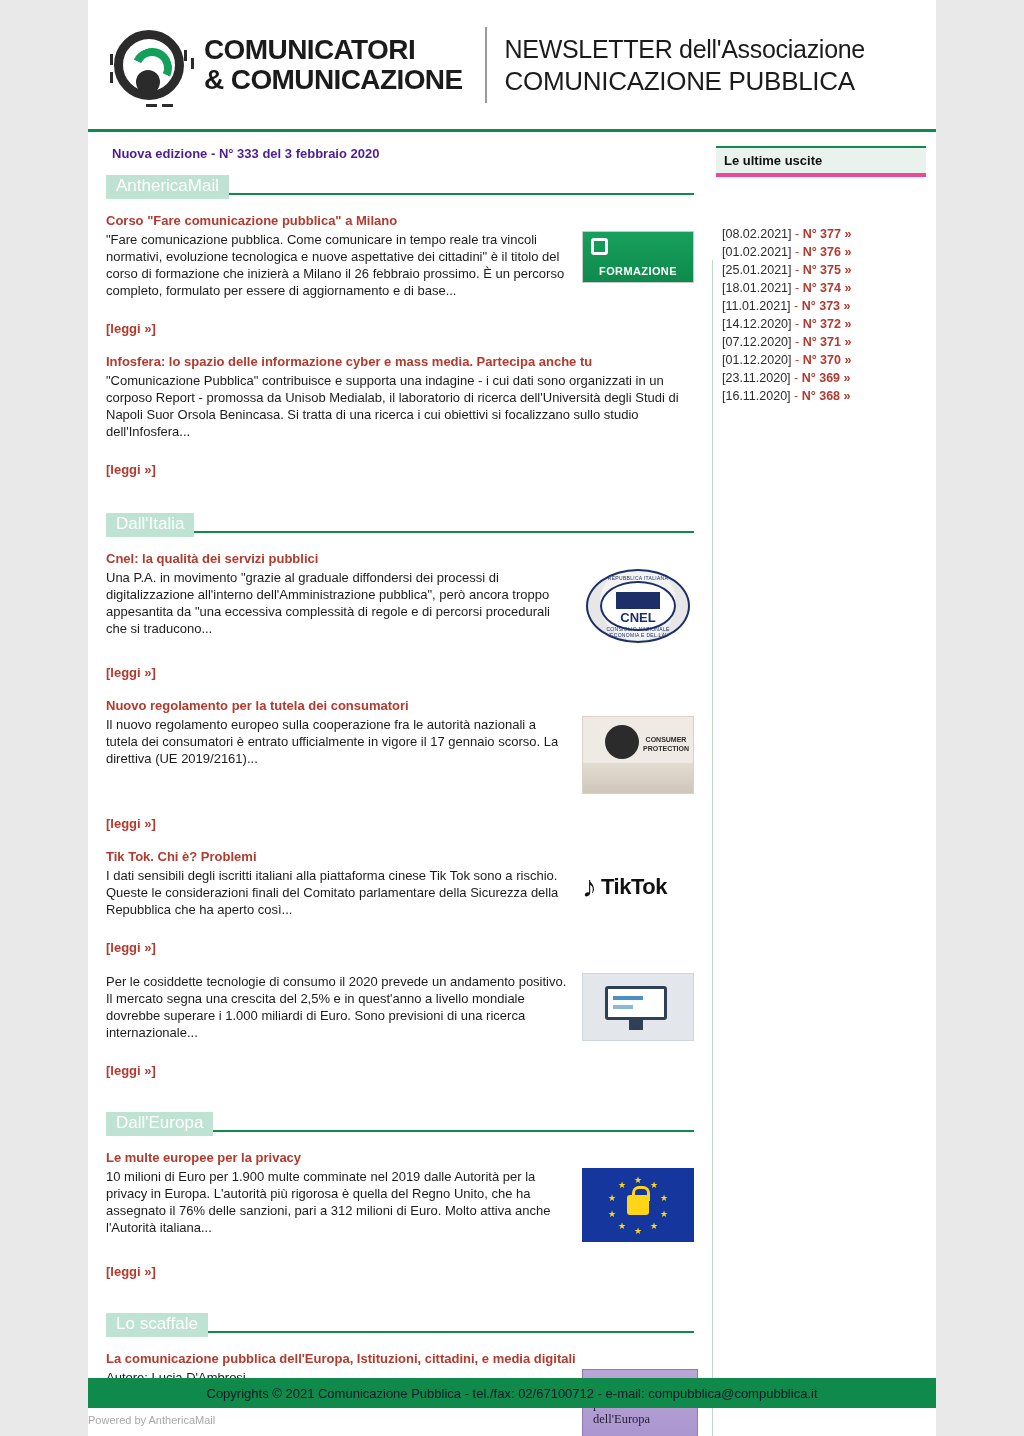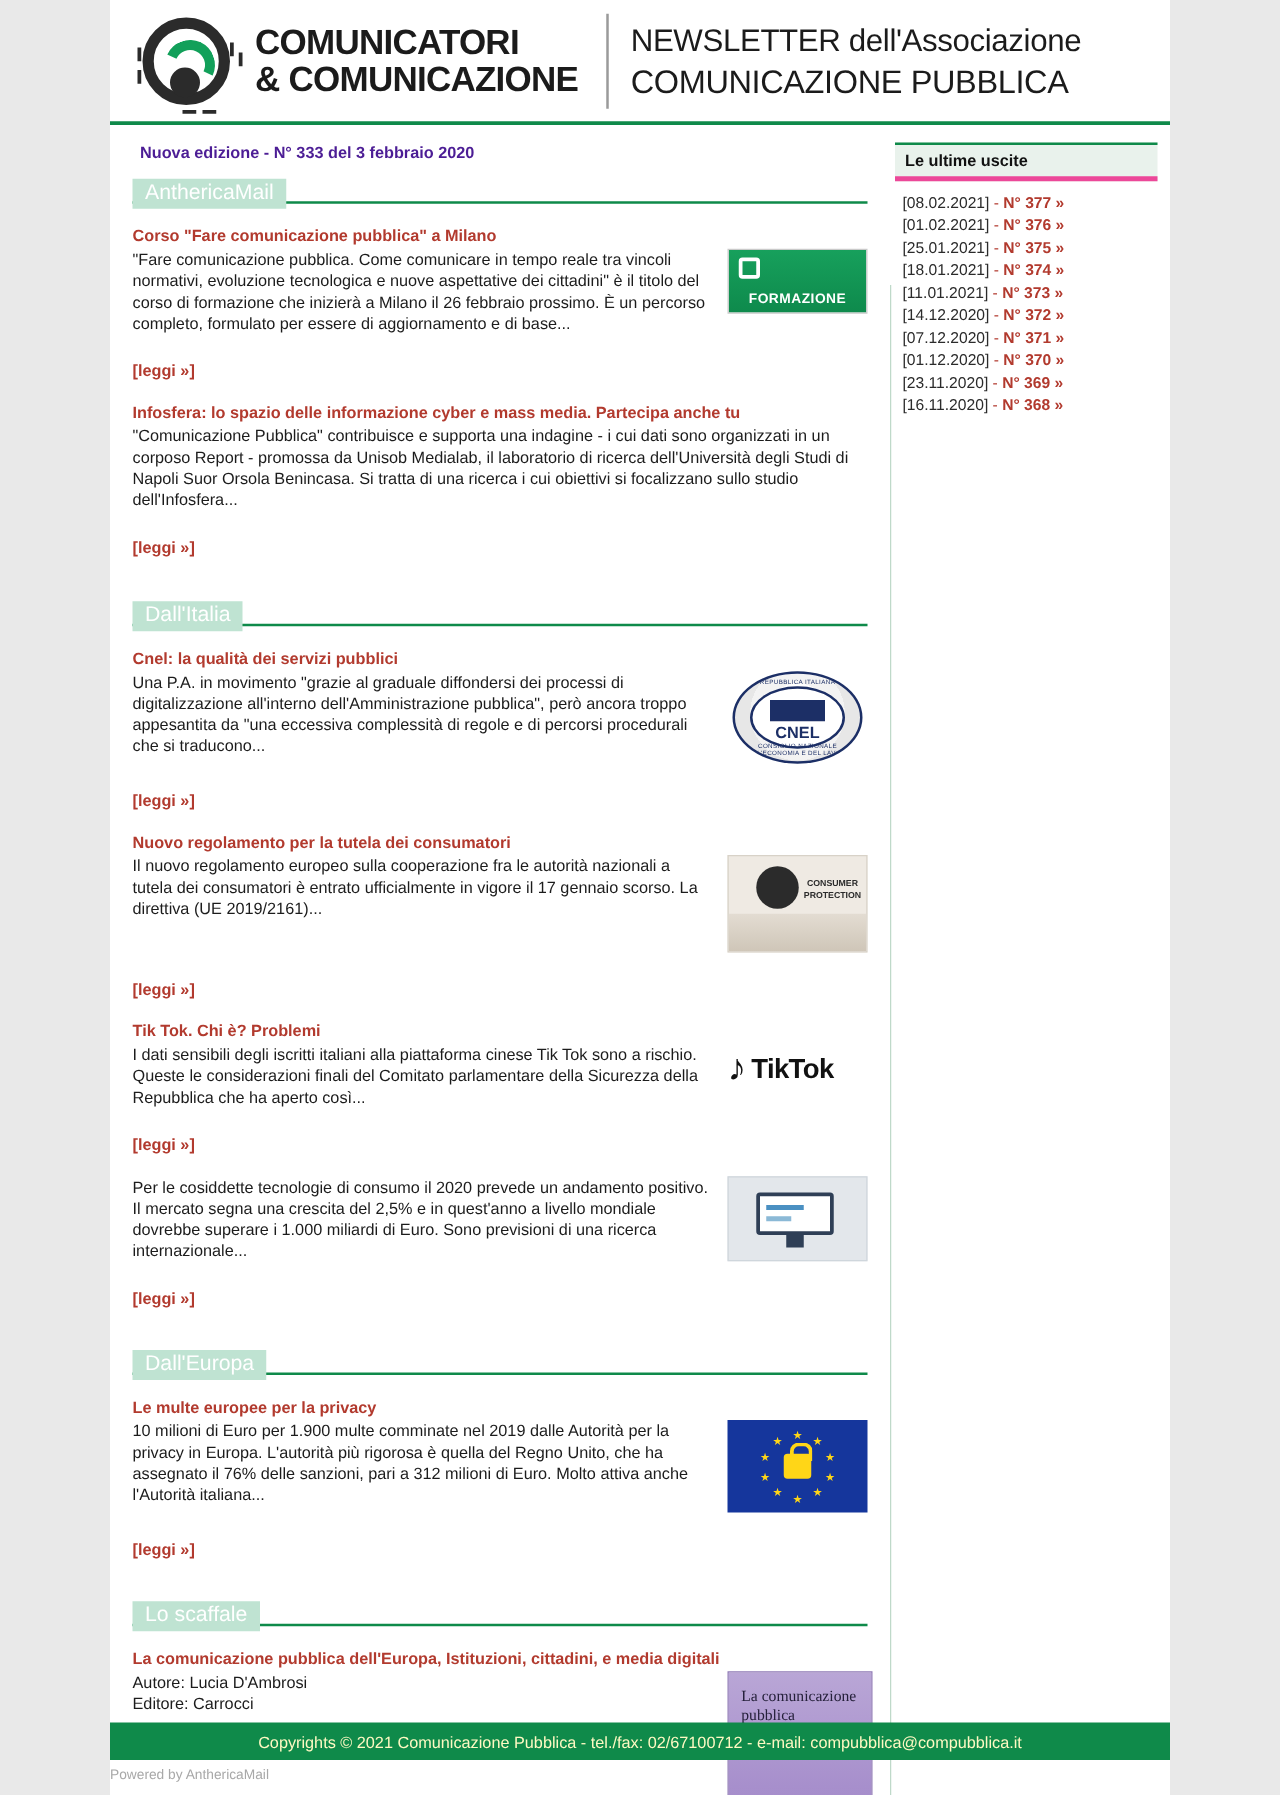--- a/index.html
+++ b/index.html
@@ -14,21 +14,21 @@
     background: #e9e9e9;
     overflow: hidden;
   }
   .sheet {
     position: absolute;
     left: 88px; top: 0; width: 848px; height: 1436px;
     background: #ffffff;
   }
   
   .header {
-    height: 100px;
+    height: 132px;
     display: flex;
     align-items: center;
     padding: 0 14px 0 18px;
     border-bottom: 3px solid #0f8a4a;
   }
   .logo-mark {
     width: 92px; height: 82px;
     position: relative;
     flex: 0 0 auto;
     margin-right: 6px;
@@ -273,35 +273,35 @@
   }
   .book-meta { font-size: 13px; line-height: 17px; color: #1c1c1c; }
   
   .side-head {
     background: #e9f2ec;
     border-top: 2px solid #0f8a4a;
     border-bottom: 4px solid #ec4899;
     font-weight: bold; font-size: 13px; color: #111;
     padding: 5px 8px;
   }
-  .side-list { padding: 8px 6px 0 6px; }
+  .side-list { padding: 8px 6px 0 6px; margin-top: 40px; }
   .side-row {
     font-size: 12.5px;
     line-height: 18px;
     color: #b23a2e;
     white-space: nowrap;
   }
   .side-row .date { color: #2b2b2b; }
   .side-row .num { color: #b23a2e; font-weight: bold; }
   
   .footer {
     position: absolute; left: 0; right: 0; bottom: 28px;
     height: 30px;
     background: #0f8a4a;
-    color: #fef9c3;
+    color: #0f172a;
     font-size: 13px;
     display: flex; align-items: center; justify-content: center;
   }
   .powered {
     position: absolute; left: 0; right: 0; bottom: 10px;
     text-align: left;
     color: #a8a8a8;
     font-size: 11px;
   }
 </style>

